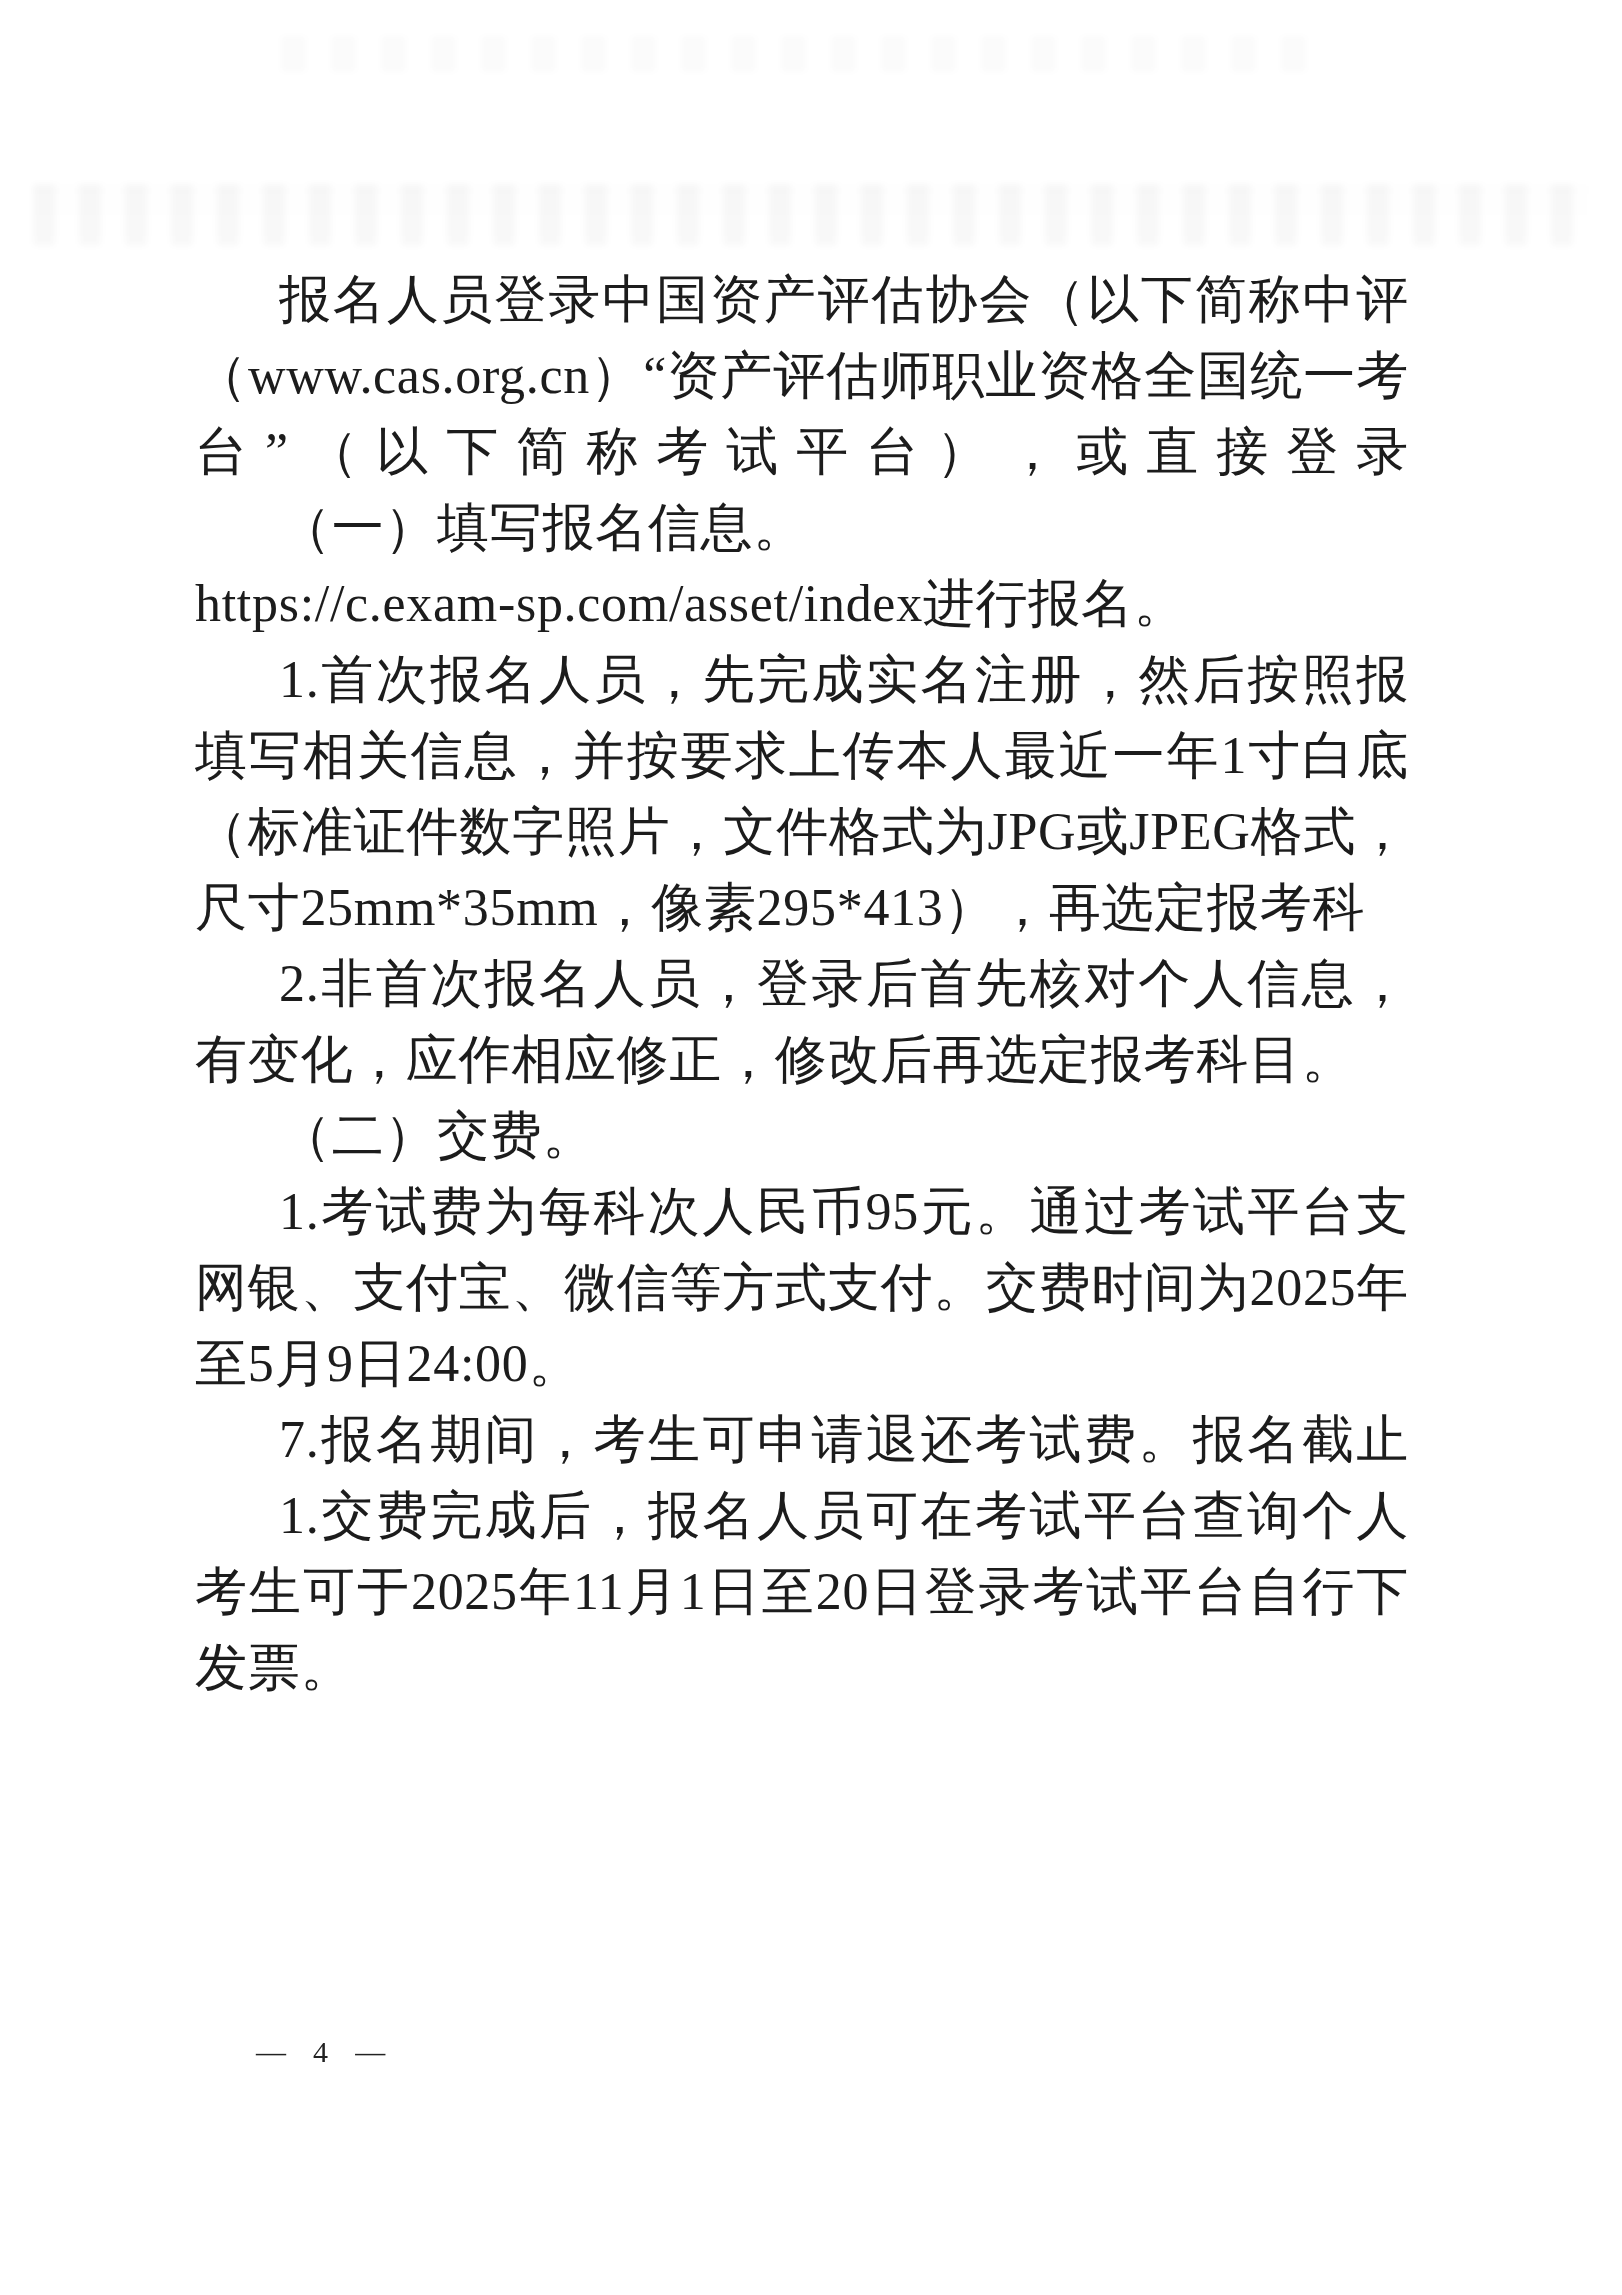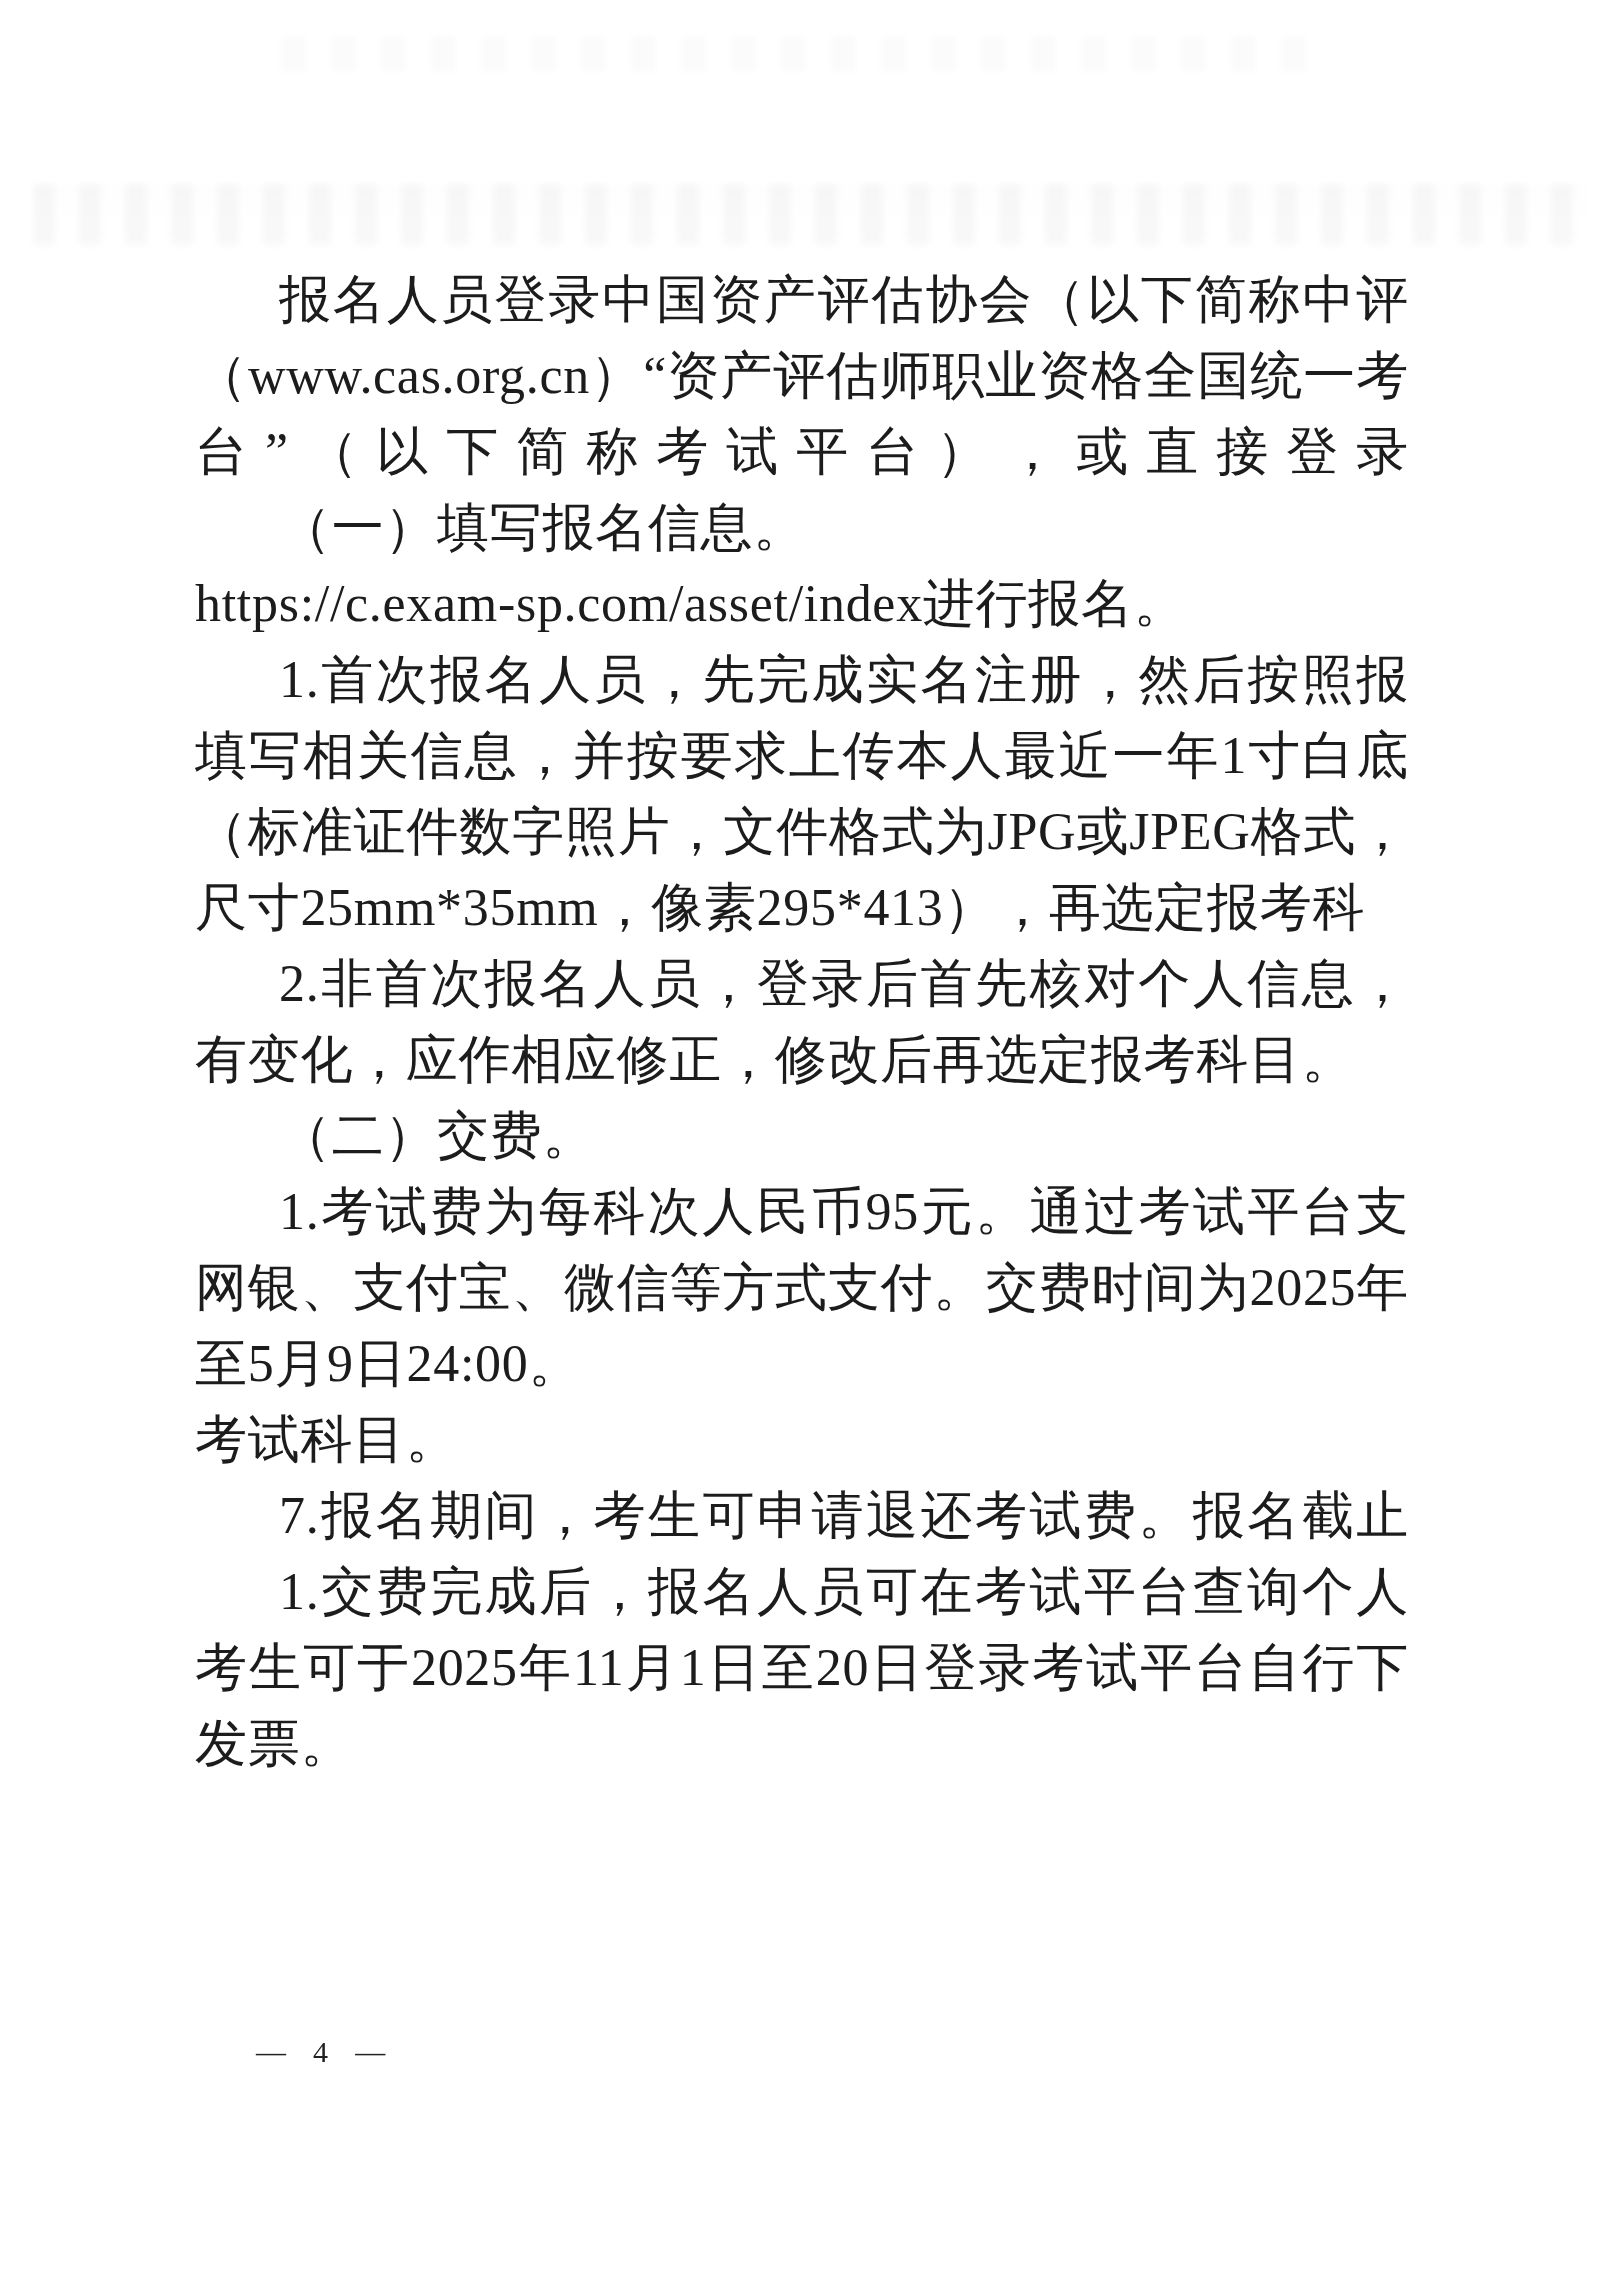--- a/index.html
+++ b/index.html
@@ -86,21 +86,20 @@
       <div class="line just ind">1.首次报名人员，先完成实名注册，然后按照报名指引如实</div>
       <div class="line just">填写相关信息，并按要求上传本人最近一年1寸白底免冠证件照</div>
       <div class="line just">（标准证件数字照片，文件格式为JPG或JPEG格式，白色背景，</div>
       <div class="line">尺寸25mm*35mm，像素295*413），再选定报考科目。</div>
       <div class="line just ind">2.非首次报名人员，登录后首先核对个人信息，如个人信息</div>
       <div class="line">有变化，应作相应修正，修改后再选定报考科目。</div>
       <div class="line ind">（二）交费。</div>
       <div class="line just ind">1.考试费为每科次人民币95元。通过考试平台支付，可采用</div>
       <div class="line just">网银、支付宝、微信等方式支付。交费时间为2025年3月24日9:55</div>
       <div class="line">至5月9日24:00。</div>
-      <div class="line">考试科目。</div>
       <div class="line just ind">7.报名期间，考生可申请退还考试费。报名截止后，考生因</div>
       <div class="line just ind">1.交费完成后，报名人员可在考试平台查询个人报名状态。</div>
       <div class="line just">考生可于2025年11月1日至20日登录考试平台自行下载打印电子</div>
       <div class="line">发票。</div>
     </div>
 
   <div class="page-footer">— 4 —</div>
 
 </div>
 

